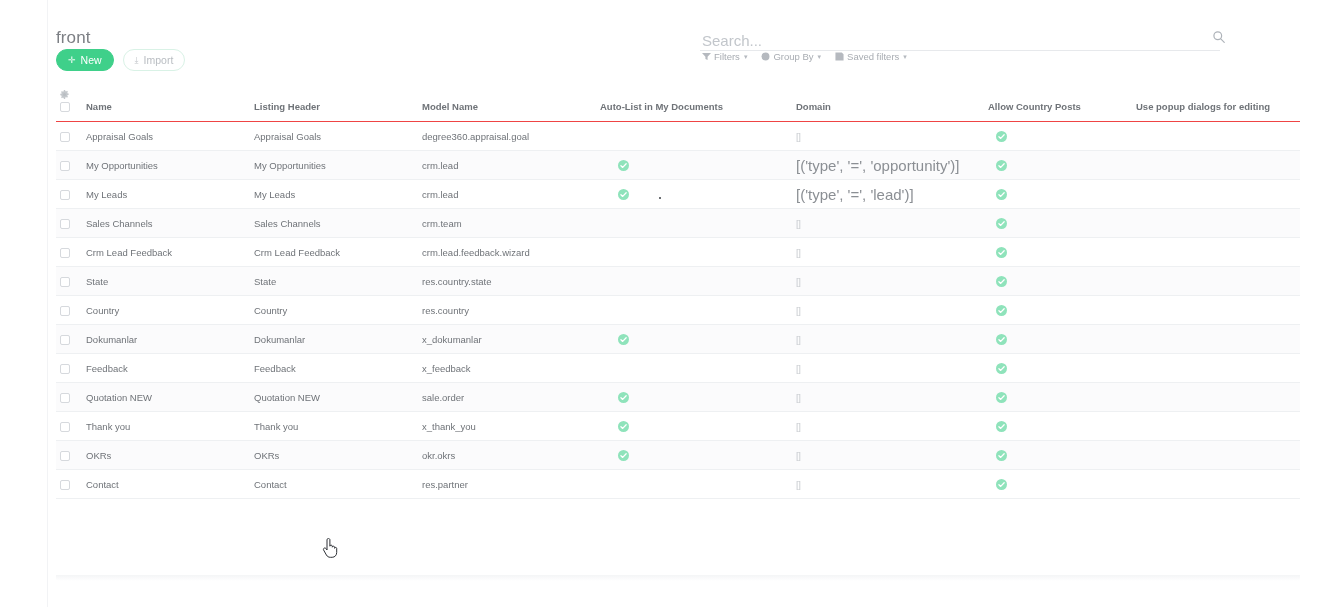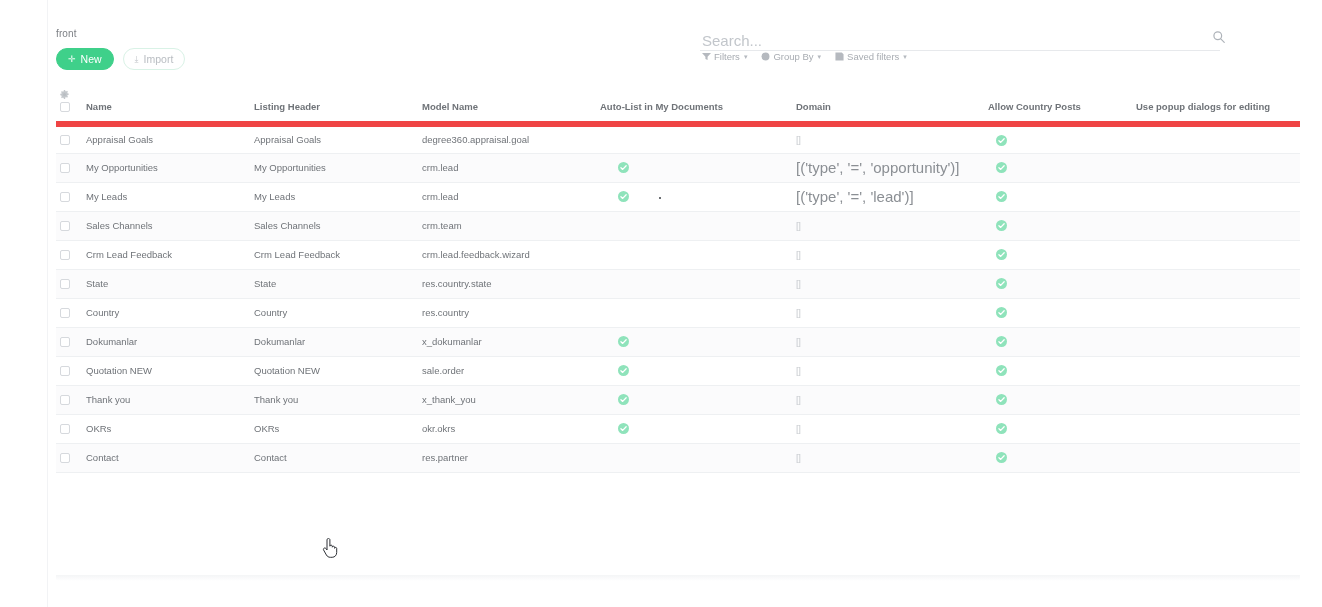--- a/index.html
+++ b/index.html
@@ -26,24 +26,24 @@
   }
 
   
   .cp {
     position: relative;
     height: 86px;
     padding: 26px 96px 0 8px;
   }
   .cp-left { position: absolute; left: 8px; top: 28px; }
   .breadcrumb {
-    font-size: 10px;
+    font-size: 17px;
     color: #7c7f84;
     letter-spacing: .1px;
-    margin-bottom: 9px;
+    margin-bottom: 1px;
     white-space: nowrap;
   }
   .btn-row { display: flex; align-items: center; gap: 9px; }
   .btn {
     display: inline-flex; align-items: center; gap: 5px;
     height: 22px; padding: 0 11px;
     border-radius: 12px;
     font-size: 10.5px;
     line-height: 1;
     white-space: nowrap;
@@ -111,21 +111,21 @@
     border-collapse: collapse;
     table-layout: fixed;
   }
   table.olist thead th {
     text-align: left;
     font-size: 9.5px;
     font-weight: bold;
     color: #6f7378;
     padding: 6px 4px 9px 4px;
     white-space: nowrap;
-    border-bottom: 6px solid #ef4444;
+    border-bottom: 1px solid #ef4444;
     vertical-align: bottom;
     cursor: pointer;
   }
   table.olist tbody td {
     font-size: 9.5px;
     color: #6f7378;
     padding: 0 4px;
     height: 29px;
     white-space: nowrap;
     overflow: hidden;
@@ -402,20 +402,33 @@
                   </svg></span></td>
               <td><span class="empty-dom">[]</span></td>
               <td class="bool-chatter"><span class="tick"><svg viewBox="0 0 12 12" width="11" height="11">
                     <circle cx="6" cy="6" r="6" fill="#8fe3bb"></circle>
                     <path d="M3.2 6.2l1.9 1.9 3.8-4" fill="none" stroke="#ffffff" stroke-width="1.4" stroke-linecap="round" stroke-linejoin="round"></path>
                   </svg></span></td>
               <td class="bool-cell"></td>
             </tr>
             <tr>
               <td><span class="cb"></span></td>
+              <td>Feedback</td>
+              <td>Feedback</td>
+              <td>x_feedback</td>
+              <td class="bool-cell"></td>
+              <td><span class="empty-dom">[]</span></td>
+              <td class="bool-chatter"><span class="tick"><svg viewBox="0 0 12 12" width="11" height="11">
+                    <circle cx="6" cy="6" r="6" fill="#8fe3bb"></circle>
+                    <path d="M3.2 6.2l1.9 1.9 3.8-4" fill="none" stroke="#ffffff" stroke-width="1.4" stroke-linecap="round" stroke-linejoin="round"></path>
+                  </svg></span></td>
+              <td class="bool-cell"></td>
+            </tr>
+            <tr>
+              <td><span class="cb"></span></td>
               <td>Quotation NEW</td>
               <td>Quotation NEW</td>
               <td>sale.order</td>
               <td class="bool-cell"><span class="tick"><svg viewBox="0 0 12 12" width="11" height="11">
                     <circle cx="6" cy="6" r="6" fill="#8fe3bb"></circle>
                     <path d="M3.2 6.2l1.9 1.9 3.8-4" fill="none" stroke="#ffffff" stroke-width="1.4" stroke-linecap="round" stroke-linejoin="round"></path>
                   </svg></span></td>
               <td><span class="empty-dom">[]</span></td>
               <td class="bool-chatter"><span class="tick"><svg viewBox="0 0 12 12" width="11" height="11">
                     <circle cx="6" cy="6" r="6" fill="#8fe3bb"></circle>

